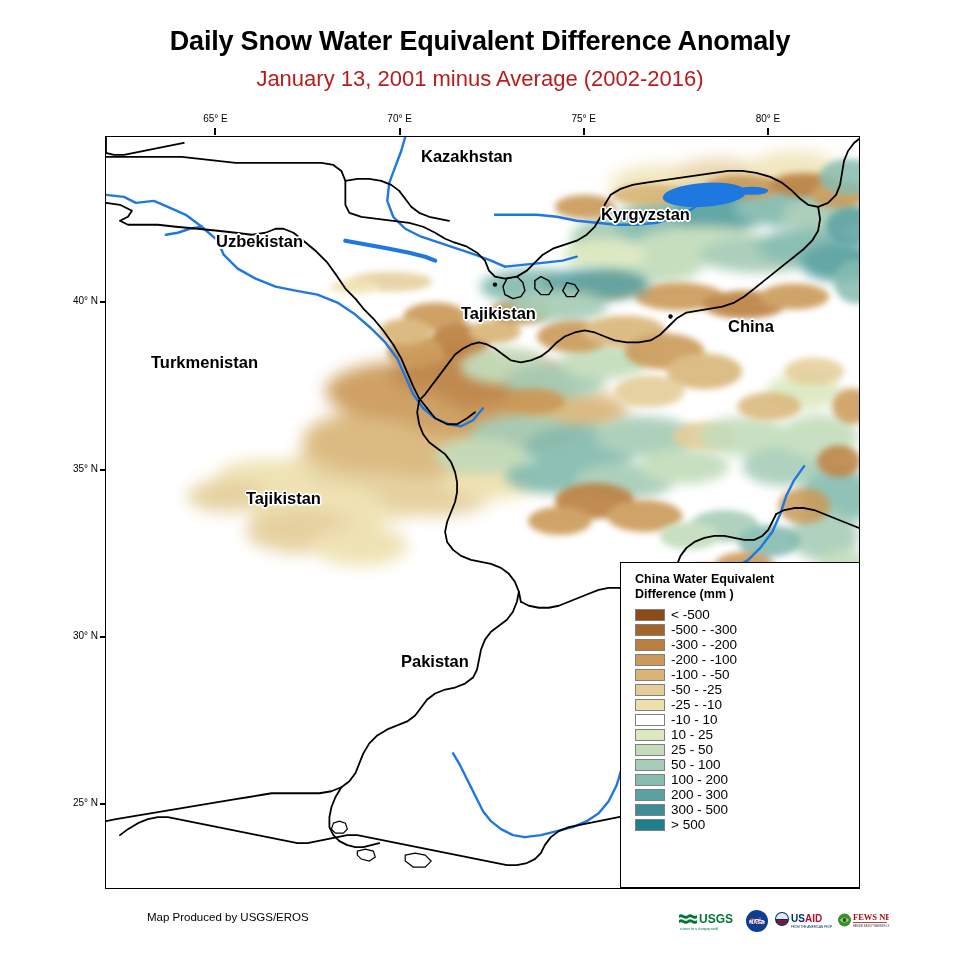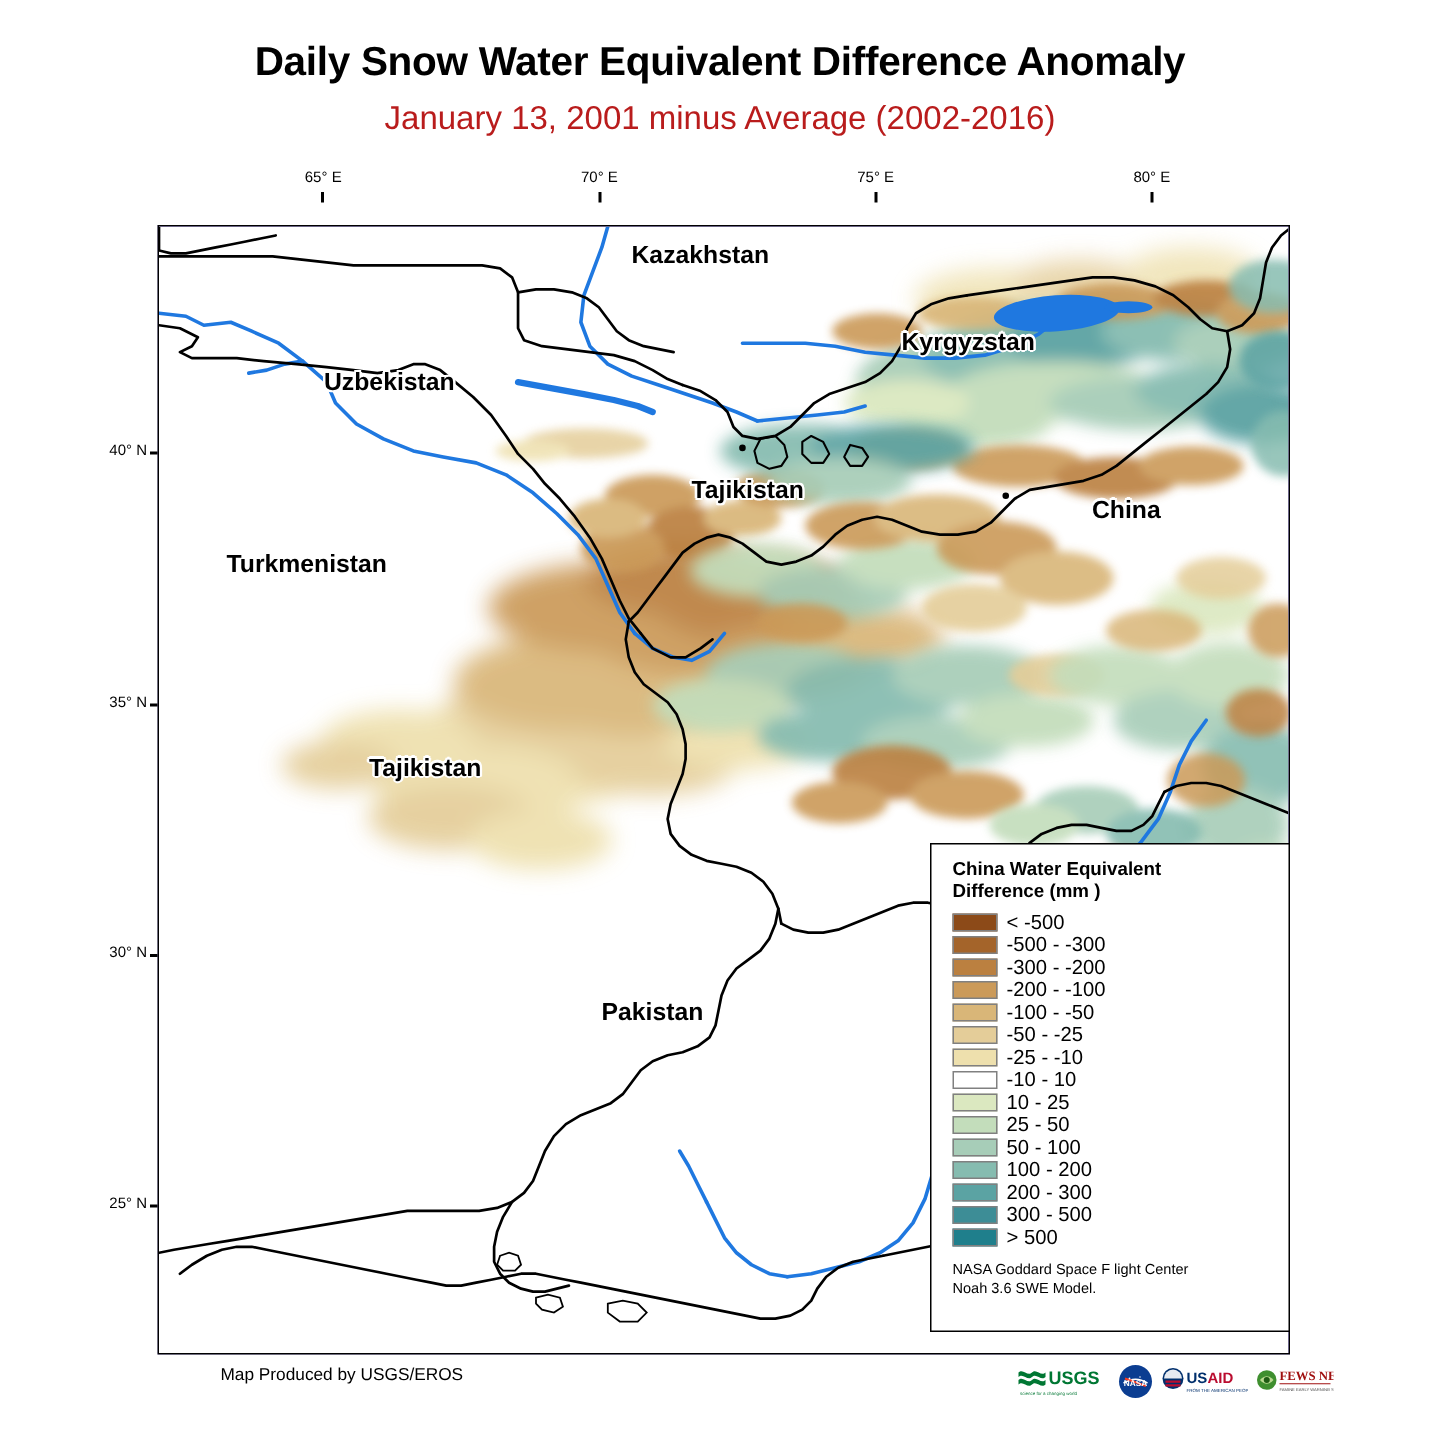--- a/index.html
+++ b/index.html
@@ -9,22 +9,22 @@
 
   #page{position:absolute;left:0;top:0;width:960px;height:960px;}
 
   
   #title{position:absolute;left:0;top:26px;width:960px;text-align:center;
          font-size:27px;font-weight:bold;color:#000;letter-spacing:-0.2px;}
   #subtitle{position:absolute;left:0;top:66px;width:960px;text-align:center;
             font-size:22px;font-weight:normal;color:#b91c1c;}
 
   
-  #mapframe{position:absolute;left:105px;top:150px;width:755px;height:753px;
-            border:1.6px solid #000;box-sizing:border-box;background:#c4b5fd;
+  #mapframe{position:absolute;left:105px;top:136px;width:755px;height:753px;
+            border:1.6px solid #000;box-sizing:border-box;background:#0369a1;
             overflow:hidden;}
   #mapsvg{position:absolute;left:0;top:0;width:100%;height:100%;display:block;}
 
   
   .lonlab{position:absolute;font-size:10px;color:#000;text-align:center;
           width:60px;margin-left:-30px;}
   .lontick{position:absolute;width:2px;height:7px;background:#000;}
   .latlab{position:absolute;font-size:10px;color:#000;text-align:right;
           width:60px;}
   .lattick{position:absolute;width:7px;height:2px;background:#000;}
@@ -433,24 +433,20 @@
         </div>
         <div class="leg-row">
           <span class="leg-sw" style="background: rgb(61, 141, 150);"></span>
           <span class="leg-lab">300 - 500</span>
         </div>
         <div class="leg-row">
           <span class="leg-sw" style="background: rgb(31, 127, 140);"></span>
           <span class="leg-lab">&gt; 500</span>
         </div>
       </div>
-    <div id="legend-note">
-      <div>NASA Goddard Space F light Center</div>
-      <div>Noah 3.6 SWE  Model.</div>
-    </div>
   </div>
 
   <div id="credit">Map Produced by USGS/EROS</div>
 
   <div id="logobar">
 
     <svg class="logo" width="62" height="24" viewBox="0 0 124 48">
       <rect width="124" height="48" fill="#fff"></rect>
       <g fill="#007733">
         <path d="M2,12 C8,6 14,18 20,12 C26,6 32,18 38,12 L38,18 C32,24 26,12 20,18 C14,24 8,12 2,18 Z"></path>

